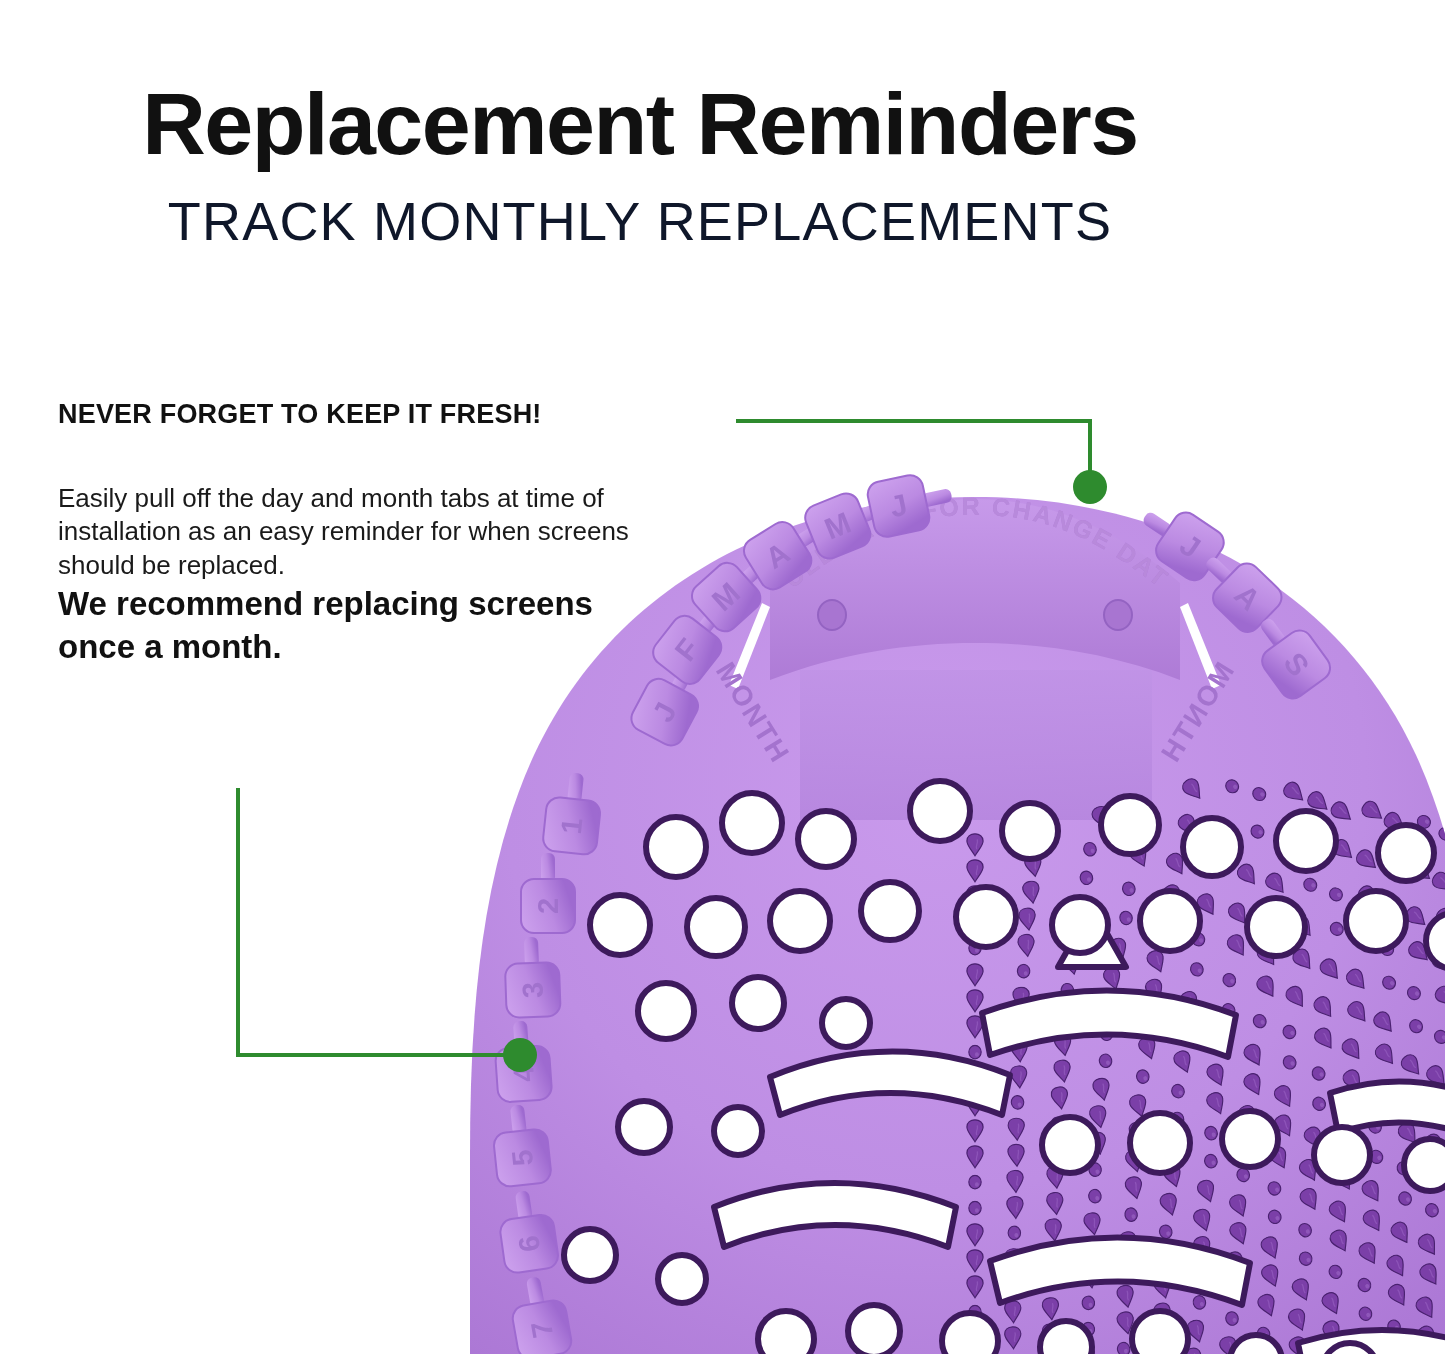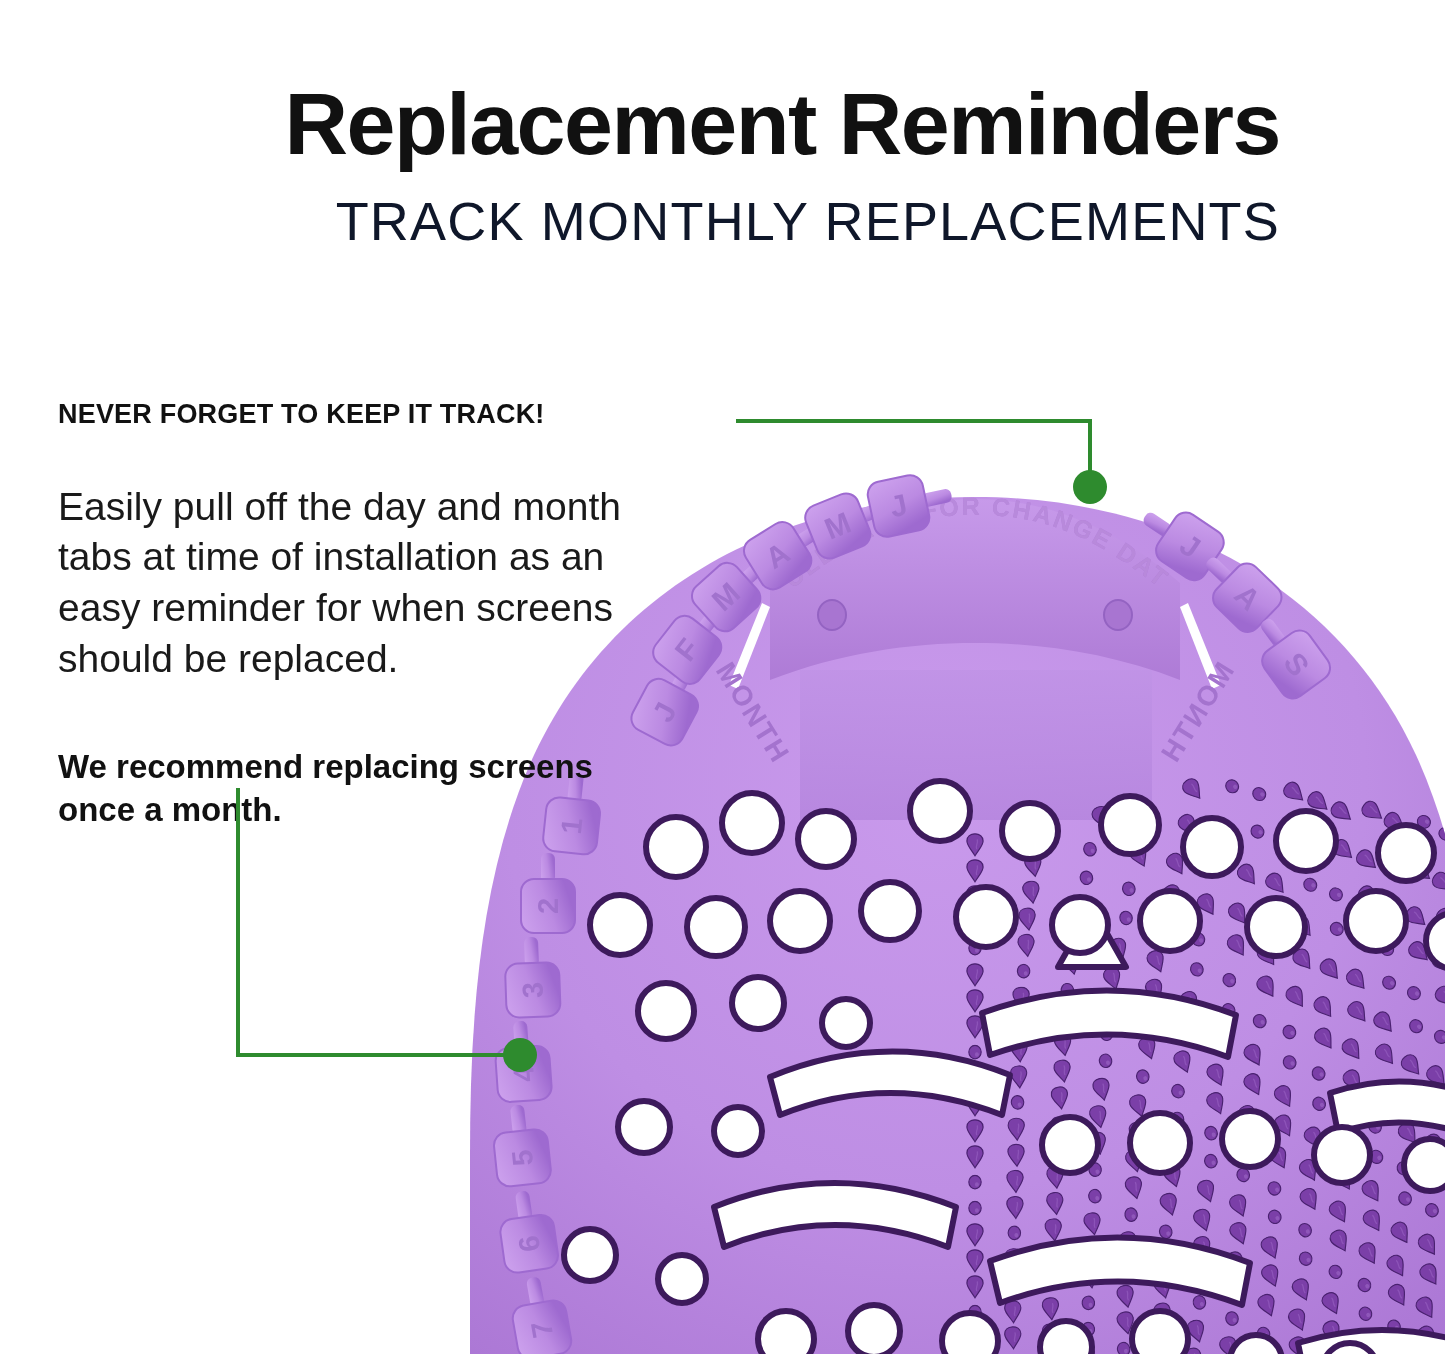--- a/index.html
+++ b/index.html
@@ -17,21 +17,21 @@
     font-family: "Liberation Sans", sans-serif;
     color: #111111;
     -webkit-font-smoothing: antialiased;
   }
 
   
   #header {
     position: absolute;
     left: 0; top: 0;
     width: 1280px;
-    text-align: right;
+    text-align: center;
     z-index: 40;
   }
   #page-title {
     font-size: 88px;
     font-weight: 700;
     letter-spacing: -1.5px;
     line-height: 1.0;
     padding-top: 80px;
     color: #111111;
     white-space: nowrap;
@@ -57,28 +57,27 @@
   #callout-heading {
     font-size: 27px;
     font-weight: 700;
     letter-spacing: 0.2px;
     line-height: 1.1;
     color: #111111;
     white-space: nowrap;
   }
   #body-paragraph {
     margin-top: 52px;
-    font-size: 39px;
+    font-size: 26px;
     font-weight: 400;
     line-height: 1.30;
     color: #1a1a1a;
     width: 625px;
   }
   #recommend-paragraph {
-    margin-top: 62px;
     font-size: 33px;
     font-weight: 700;
     line-height: 1.30;
     color: #111111;
     width: 540px;
   }
 
   
   #connectors {
     position: absolute;
@@ -102,21 +101,21 @@
 </style>
 </head>
 <body>
 
 <div id="header">
   <h1 id="page-title">Replacement Reminders</h1>
   <h2 id="page-subtitle">TRACK MONTHLY REPLACEMENTS</h2>
 </div>
 
 <div id="copy">
-  <div id="callout-heading">NEVER FORGET TO KEEP IT TRACK!</div>
+  <div id="callout-heading">NEVER FORGET TO KEEP IT FRESH!</div>
   <p id="body-paragraph">Easily pull off the day and month tabs at time of installation as an easy reminder for when screens should be replaced.</p>
   <p id="recommend-paragraph">We recommend replacing screens once a month.</p>
 </div>
 
 <div id="product-figure">
   <svg id="product-svg" viewBox="0 0 1010 1000" preserveAspectRatio="none" aria-hidden="true">
     <defs>
       <radialGradient id="gBody" cx="46%" cy="30%" r="82%">
         <stop offset="0%" stop-color="#C99AEC"></stop>
         <stop offset="52%" stop-color="#BE8EE4"></stop>

